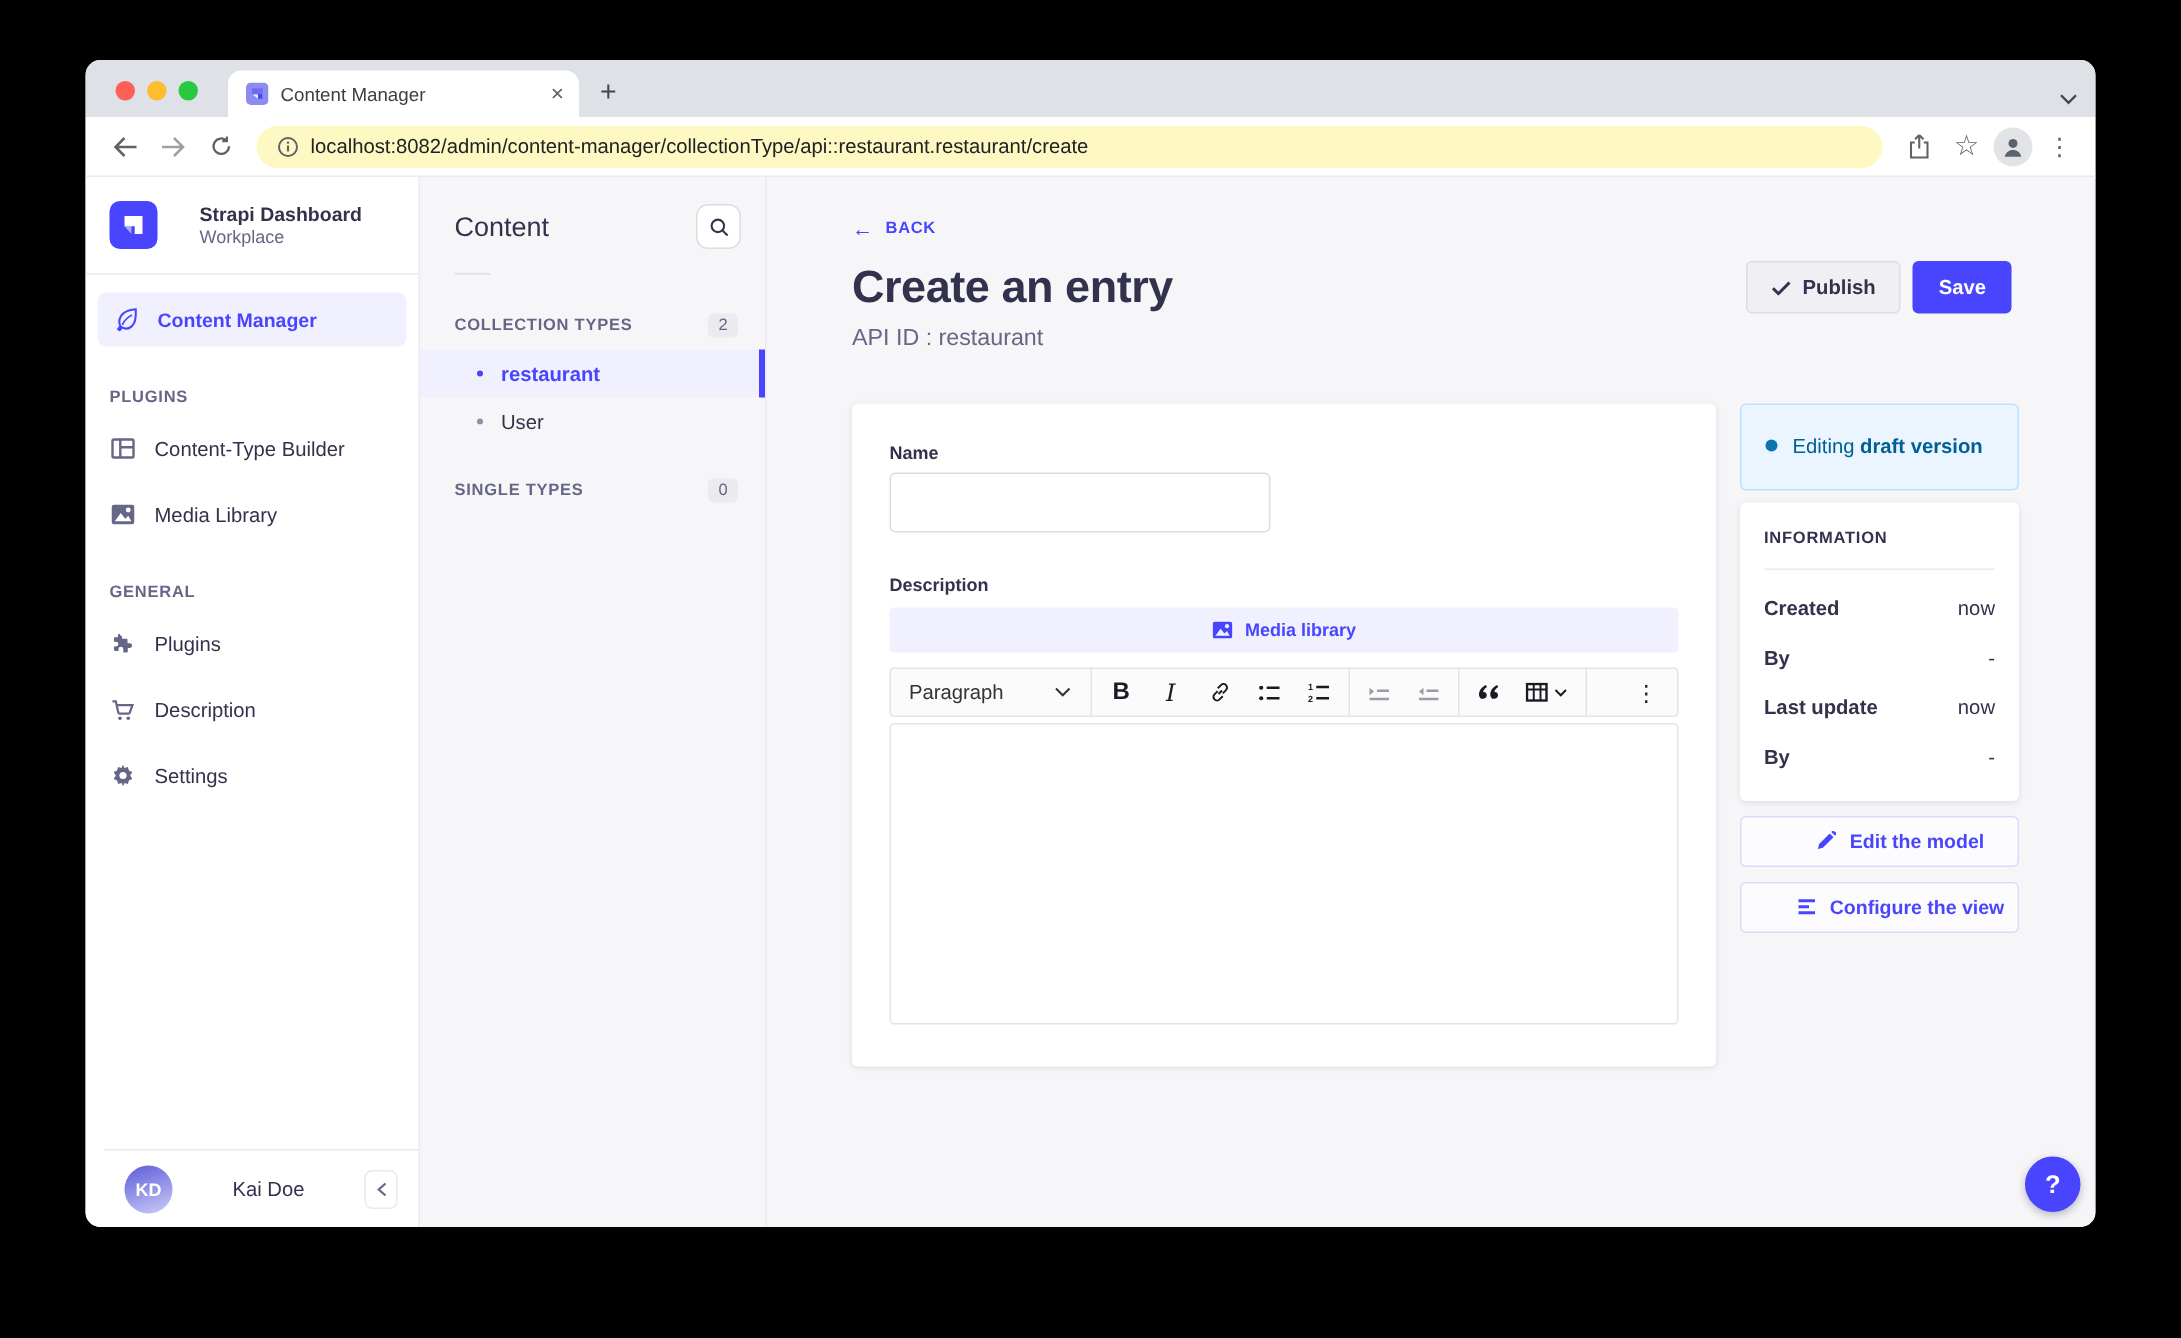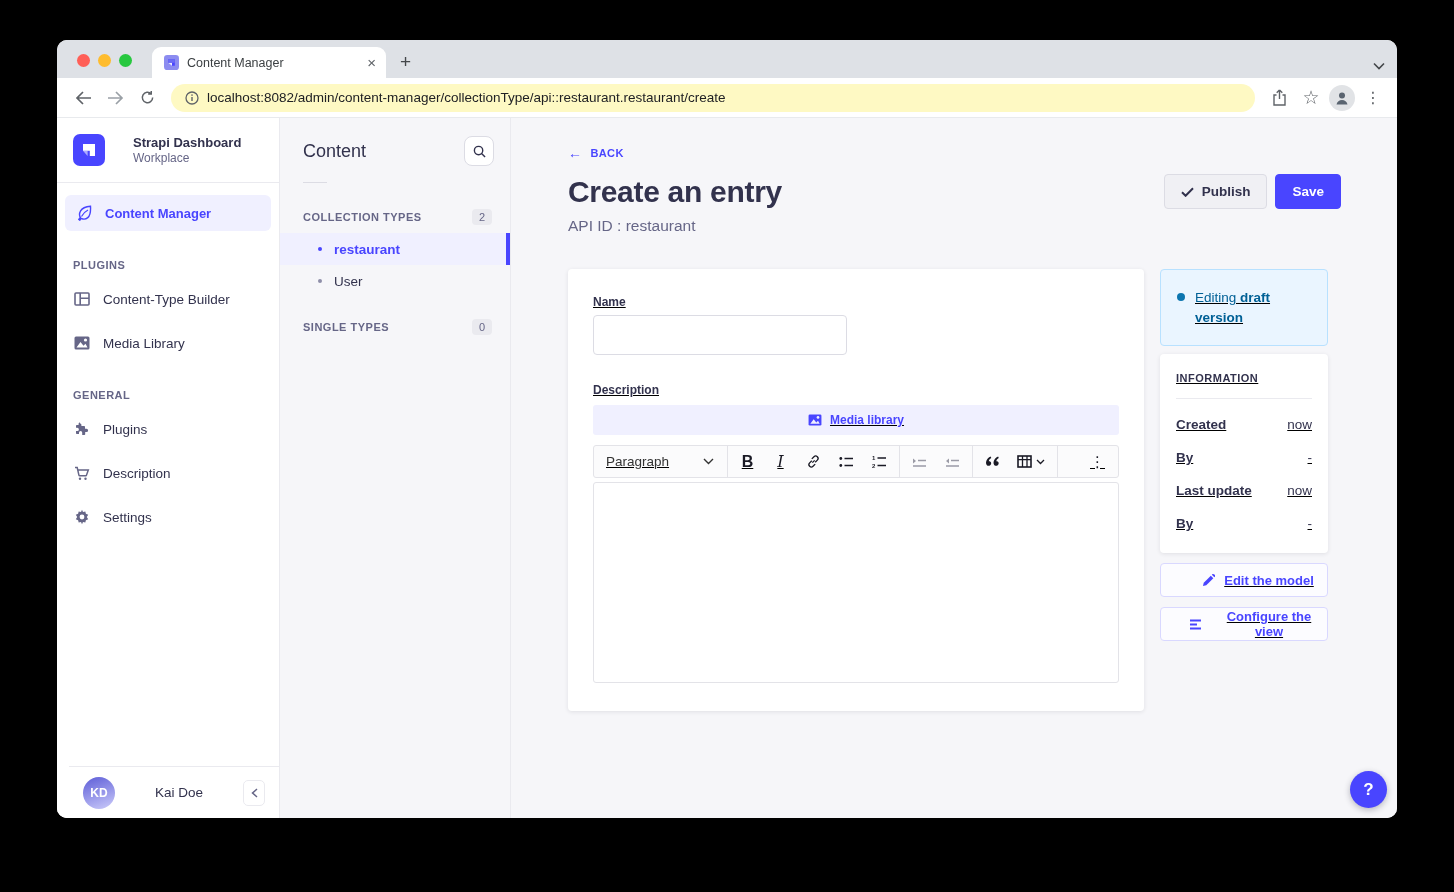--- a/index.html
+++ b/index.html
@@ -65,37 +65,37 @@
   .main-header { padding:26px 56px 0 57px; }
   .back-link { display:inline-flex; align-items:center; gap:8px; color:#4945ff; font-size:11px; font-weight:bold; letter-spacing:.4px; }
   .title-row { display:flex; align-items:center; justify-content:space-between; margin-top:12px; }
   .page-title { font-size:30px; font-weight:bold; color:#32324d; letter-spacing:-.3px; }
   .header-actions { display:flex; gap:8px; }
   .btn { height:35px; border-radius:4px; font-size:13.5px; font-weight:bold; display:flex; align-items:center; justify-content:center; gap:8px; padding:0 16px; }
   .btn-publish { background:#f0f0f4; border:1px solid #dcdce4; color:#32324d; }
   .btn-save { background:#4945ff; border:1px solid #4945ff; color:#fff; }
   .page-subtitle { font-size:15.5px; color:#666687; margin-top:8px; }
 
-  .content-row { display:flex; gap:16px; padding:34px 0 0 57px; align-items:flex-start;text-decoration:underline; }
+  .content-row { display:flex; gap:16px; padding:34px 0 0 57px; align-items:flex-start; }
   .form-card { width:576px; background:#fff; border-radius:4px; box-shadow:0 1px 4px rgba(33,33,52,.1); padding:26px 25px 28px; }
   .field-label { font-size:12px; font-weight:bold; color:#32324d; margin-bottom:6px; }
   .text-input { width:254px; height:40px; border:1px solid #dcdce4; border-radius:4px; background:#fff; font-size:14px; padding:0 12px; color:#32324d; }
   .desc-field { margin-top:28px; }
   .media-library-btn { margin-top:8px; width:100%; height:30px; background:#f0f0ff; border:none; border-radius:3px; color:#4945ff; font-size:12px; font-weight:bold; display:flex; align-items:center; justify-content:center; gap:8px; }
   .editor-toolbar { margin-top:10px; height:33px; border:1px solid #e3e3e8; border-radius:3px; background:#fbfbfc; display:flex; align-items:center; padding:0 4px; }
   .tb-dropdown { display:flex; align-items:center; justify-content:space-between; width:126px; padding:0 10px 0 8px; height:100%; color:#333; font-size:13.5px; }
   .tb-sep { width:1px; height:100%; background:#e3e3e8; margin:0 3px; }
   .tb-btn { width:33px; height:27px; display:flex; align-items:center; justify-content:center; color:#1a1a25; border-radius:3px; }
   .tb-btn.muted { color:#9b9ba6; }
   .tb-bold { font-weight:bold; font-size:16px; }
   .tb-italic { font-family:"DejaVu Serif",serif; font-style:italic; font-size:16px; }
   .tb-kebab { margin-left:auto; font-size:15px; color:#1a1a25; }
   .editor-area { margin-top:4px; height:201px; border:1px solid #e3e3e8; border-radius:3px; background:#fff; }
 
-  .aside-col { width:168px; display:flex; flex-direction:column; }
+  .aside-col { width:186px; display:flex; flex-direction:column; }
   .draft-box { background:#eaf5ff; border:1px solid #b8e1ff; border-radius:4px; padding:18px 16px; display:flex; gap:10px; }
   .draft-dot { width:8px; height:8px; border-radius:50%; background:#0c75af; margin-top:5px; flex:none; }
   .draft-text { font-size:13.5px; color:#006096; line-height:1.45; }
   .info-card { margin-top:8px; background:#fff; border-radius:4px; box-shadow:0 1px 4px rgba(33,33,52,.1); padding:18px 16px 22px; }
   .info-title { font-size:11px; font-weight:bold; letter-spacing:.5px; color:#32324d; }
   .info-divider { height:1px; background:#eaeaef; margin:14px 0 4px; }
   .info-row { display:flex; justify-content:space-between; align-items:center; margin-top:18px; font-size:13.5px; color:#32324d; }
   .info-label { font-weight:bold; }
   .aside-btn { margin-top:10px; height:34px; background:#fcfcff; border:1px solid #d9d8ff; border-radius:4px; color:#4945ff; font-size:13px; font-weight:bold; display:flex; align-items:center; justify-content:center; gap:9px;padding-left:28px; }
   .help-fab { position:absolute; right:10px; bottom:10px; width:37px; height:37px; border-radius:50%; background:#4945ff; color:#fff; font-size:17px; font-weight:bold; display:flex; align-items:center; justify-content:center; box-shadow:0 2px 6px rgba(33,33,52,.3); }

